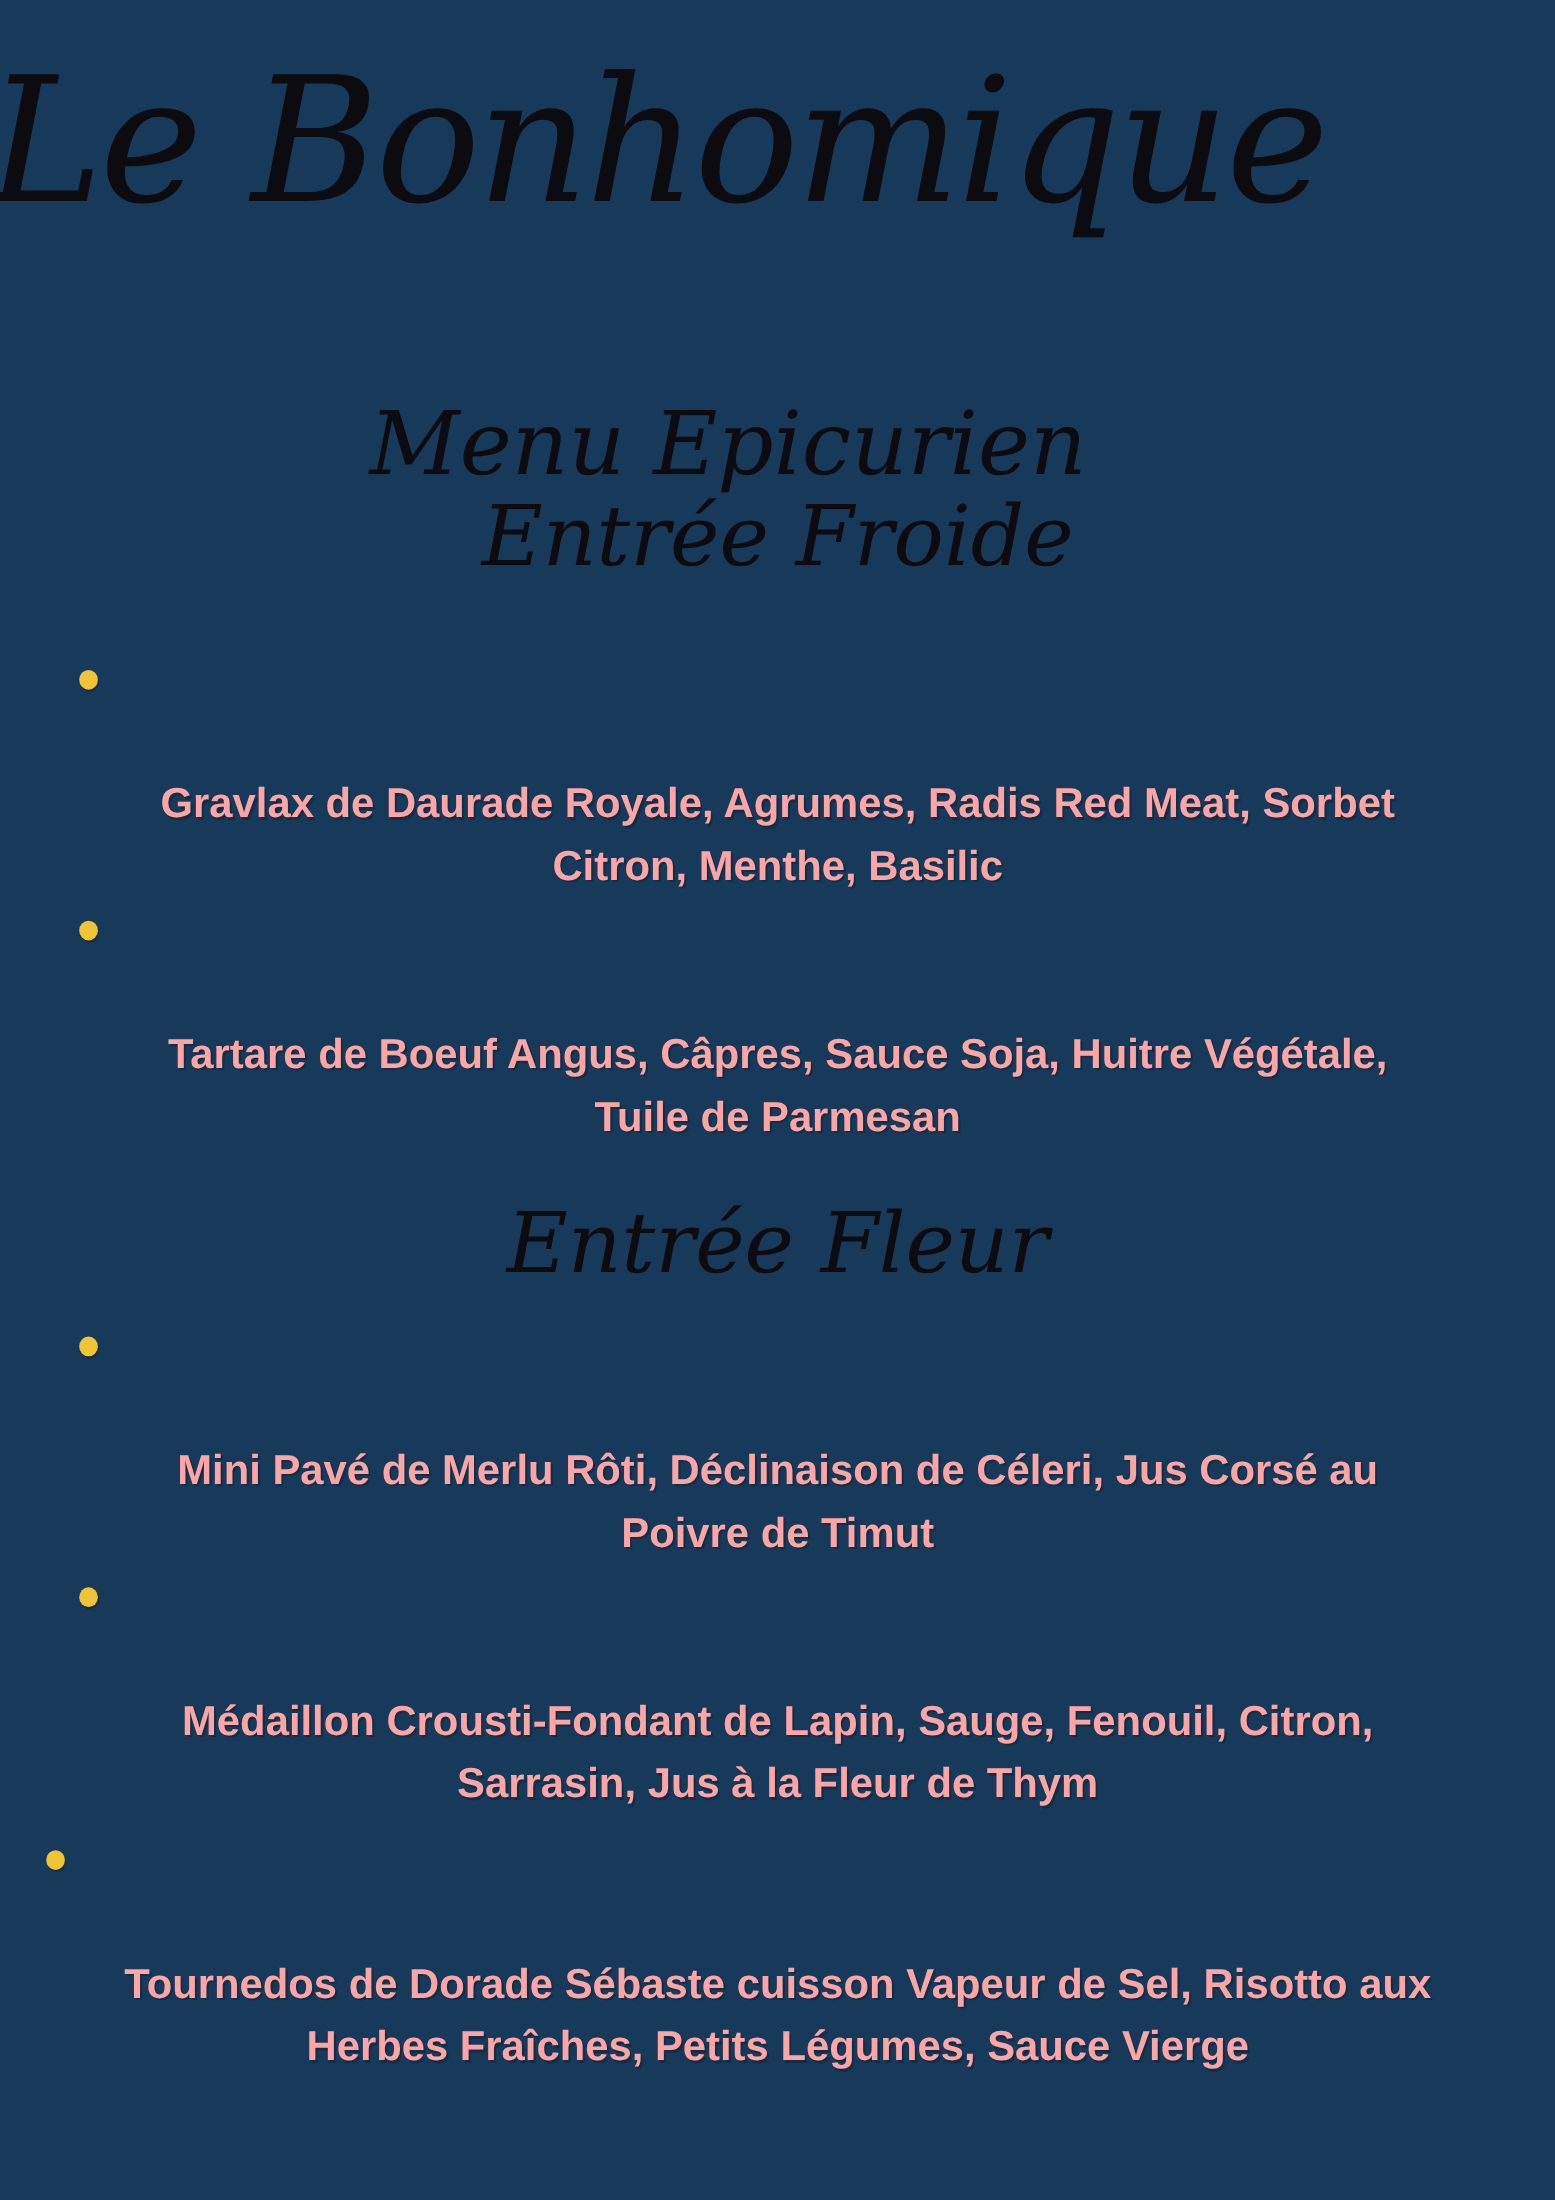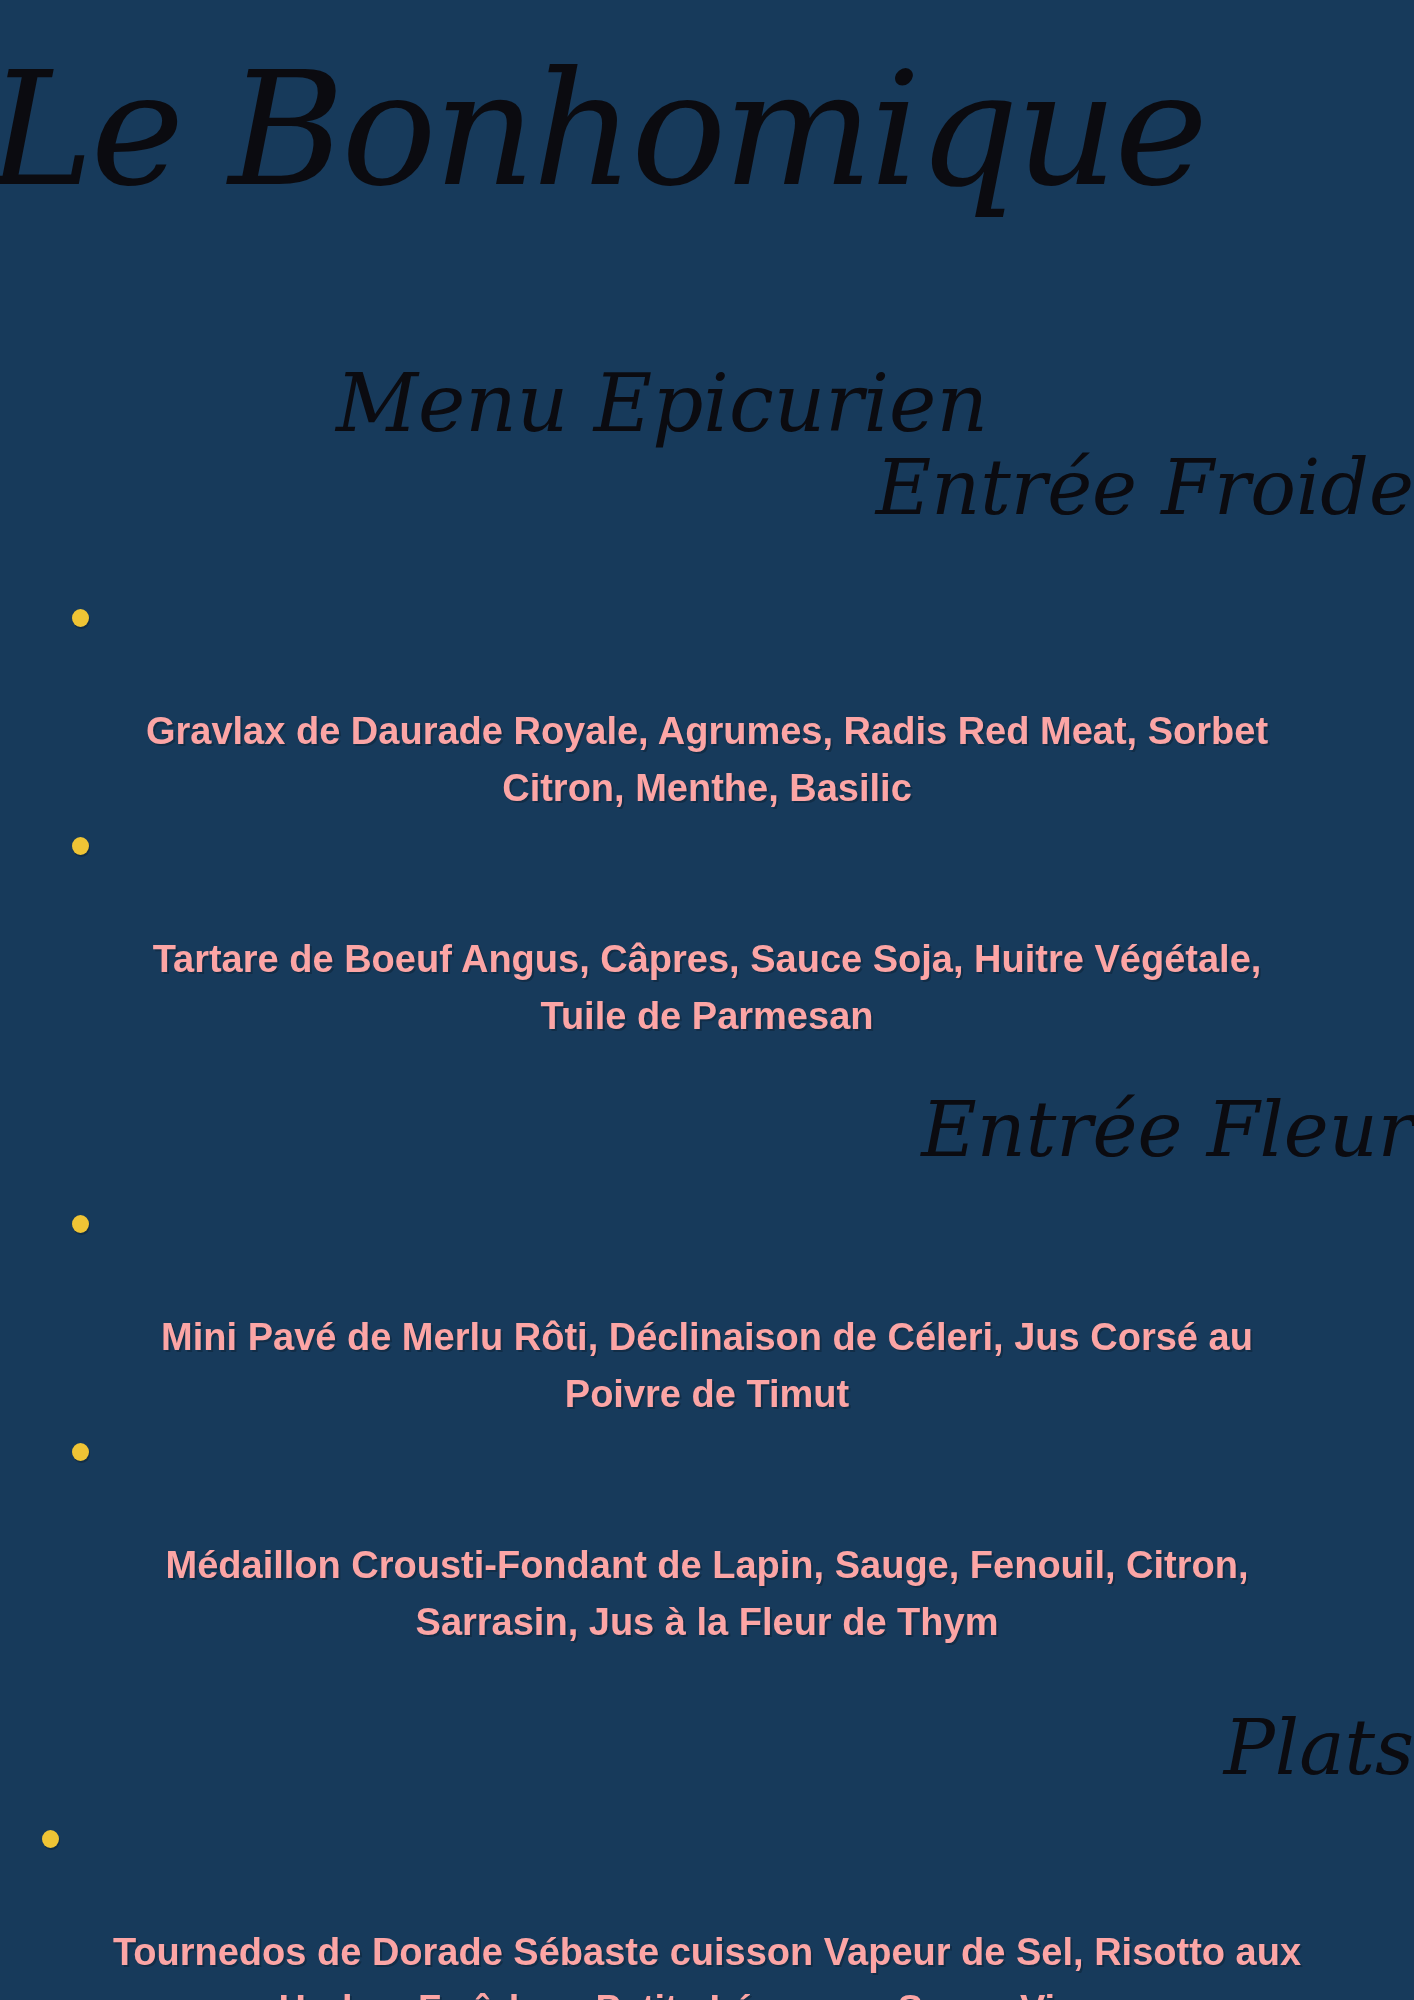--- a/index.html
+++ b/index.html
@@ -36,21 +36,20 @@
     line-height: 1.3;
     margin: 108px 0 0 0;
     transform: translateX(-45px);
     white-space: nowrap;
   }
   h3.heading {
     font-size: 76px;
     line-height: 103px;
     margin: 0;
     white-space: nowrap;
-    text-align: right;
   }
   section.sec1 h3 { margin-top: -20px; }
   section.sec2 h3 { margin-top: 33px; }
   section.sec3 h3 { margin-top: 45px; }
 
   ul.dishes {
     list-style: none;
     margin: 0;
     padding: 0;
   }
@@ -115,21 +114,20 @@
       </li>
       <li class="dish">
         <span class="dot"></span>
         <span>Médaillon Crousti-Fondant de Lapin, Sauge, Fenouil, Citron,
 Sarrasin, Jus à la Fleur de Thym</span>
       </li>
     </ul>
   </section>
 
   <section class="sec3">
-    <h3 class="script heading">Plats</h3>
     <ul class="dishes">
       <li class="dish">
         <span class="dot"></span>
         <span>Tournedos de Dorade Sébaste cuisson Vapeur de Sel, Risotto aux
 Herbes Fraîches, Petits Légumes, Sauce Vierge</span>
       </li>
 
     </ul>
   </section>
 

